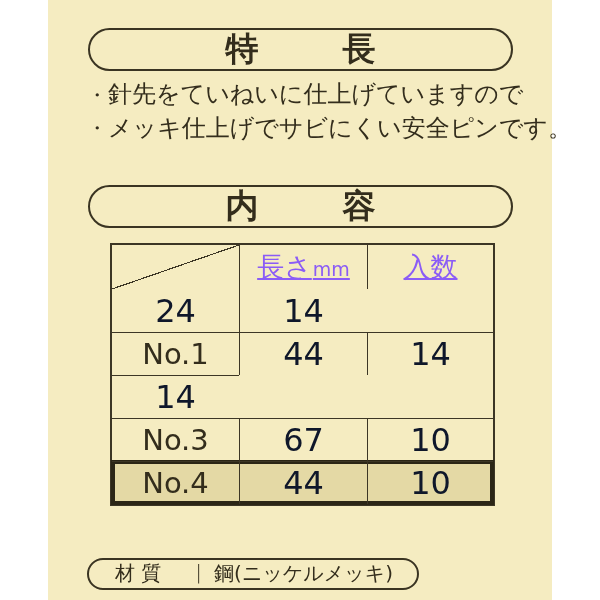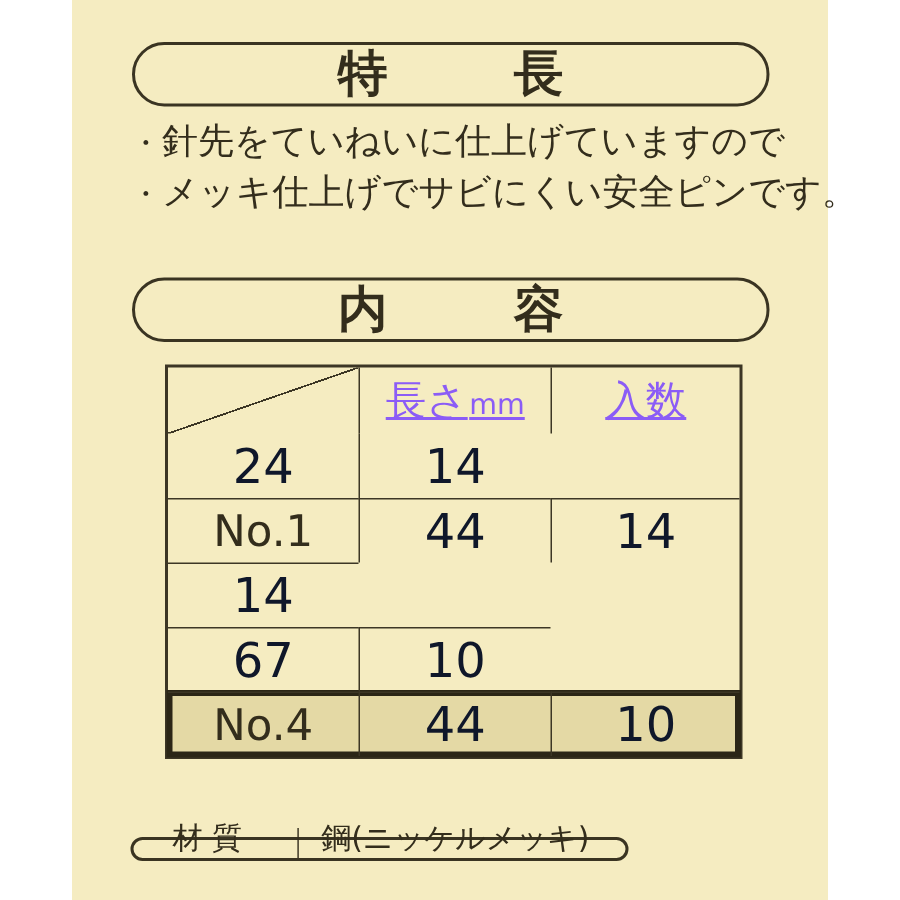--- a/index.html
+++ b/index.html
@@ -60,23 +60,23 @@
   .col-head .unit{font-size:19px;padding-left:1px;}
   .row-label{font-size:29px;color:#332d1c;}
   .row-num{font-size:32px;color:#0f172a;}
   .trow.highlight{
     background:#e4d9a5;
     outline:4px solid #2b2616;outline-offset:-3px;
     z-index:2;
   }
   
   .material-badge{
-    position:absolute;left:87px;top:558px;width:332px;height:16px;
+    position:absolute;left:87px;top:558px;width:332px;height:32px;
     border:2px solid #3a3422;border-radius:17px;
-    display:flex;align-items:flex-end;
+    display:flex;align-items:flex-start;
     padding-left:26px;box-sizing:border-box;
     background:#f5ecc1;
   }
   .material-badge span{font-size:20px;color:#332d1c;white-space:nowrap;}
   .material-sep{margin-left:34px;margin-right:12px;font-weight:300;}
 </style>
 </head>
 <body>
 
 <div class="panel"></div>
@@ -129,20 +129,23 @@
   </div>
 
   <div class="trow">
     <div class="tcell">
           <span class="row-num">14</span>
         </div>
   </div>
 
   <div class="trow">
     <div class="tcell">
+          <span class="row-label">No.3</span>
+        </div>
+    <div class="tcell">
           <span class="row-num">67</span>
         </div>
     <div class="tcell">
           <span class="row-num">10</span>
         </div>
   </div>
 
   <div class="trow highlight">
     <div class="tcell">
           <span class="row-label">No.4</span>

